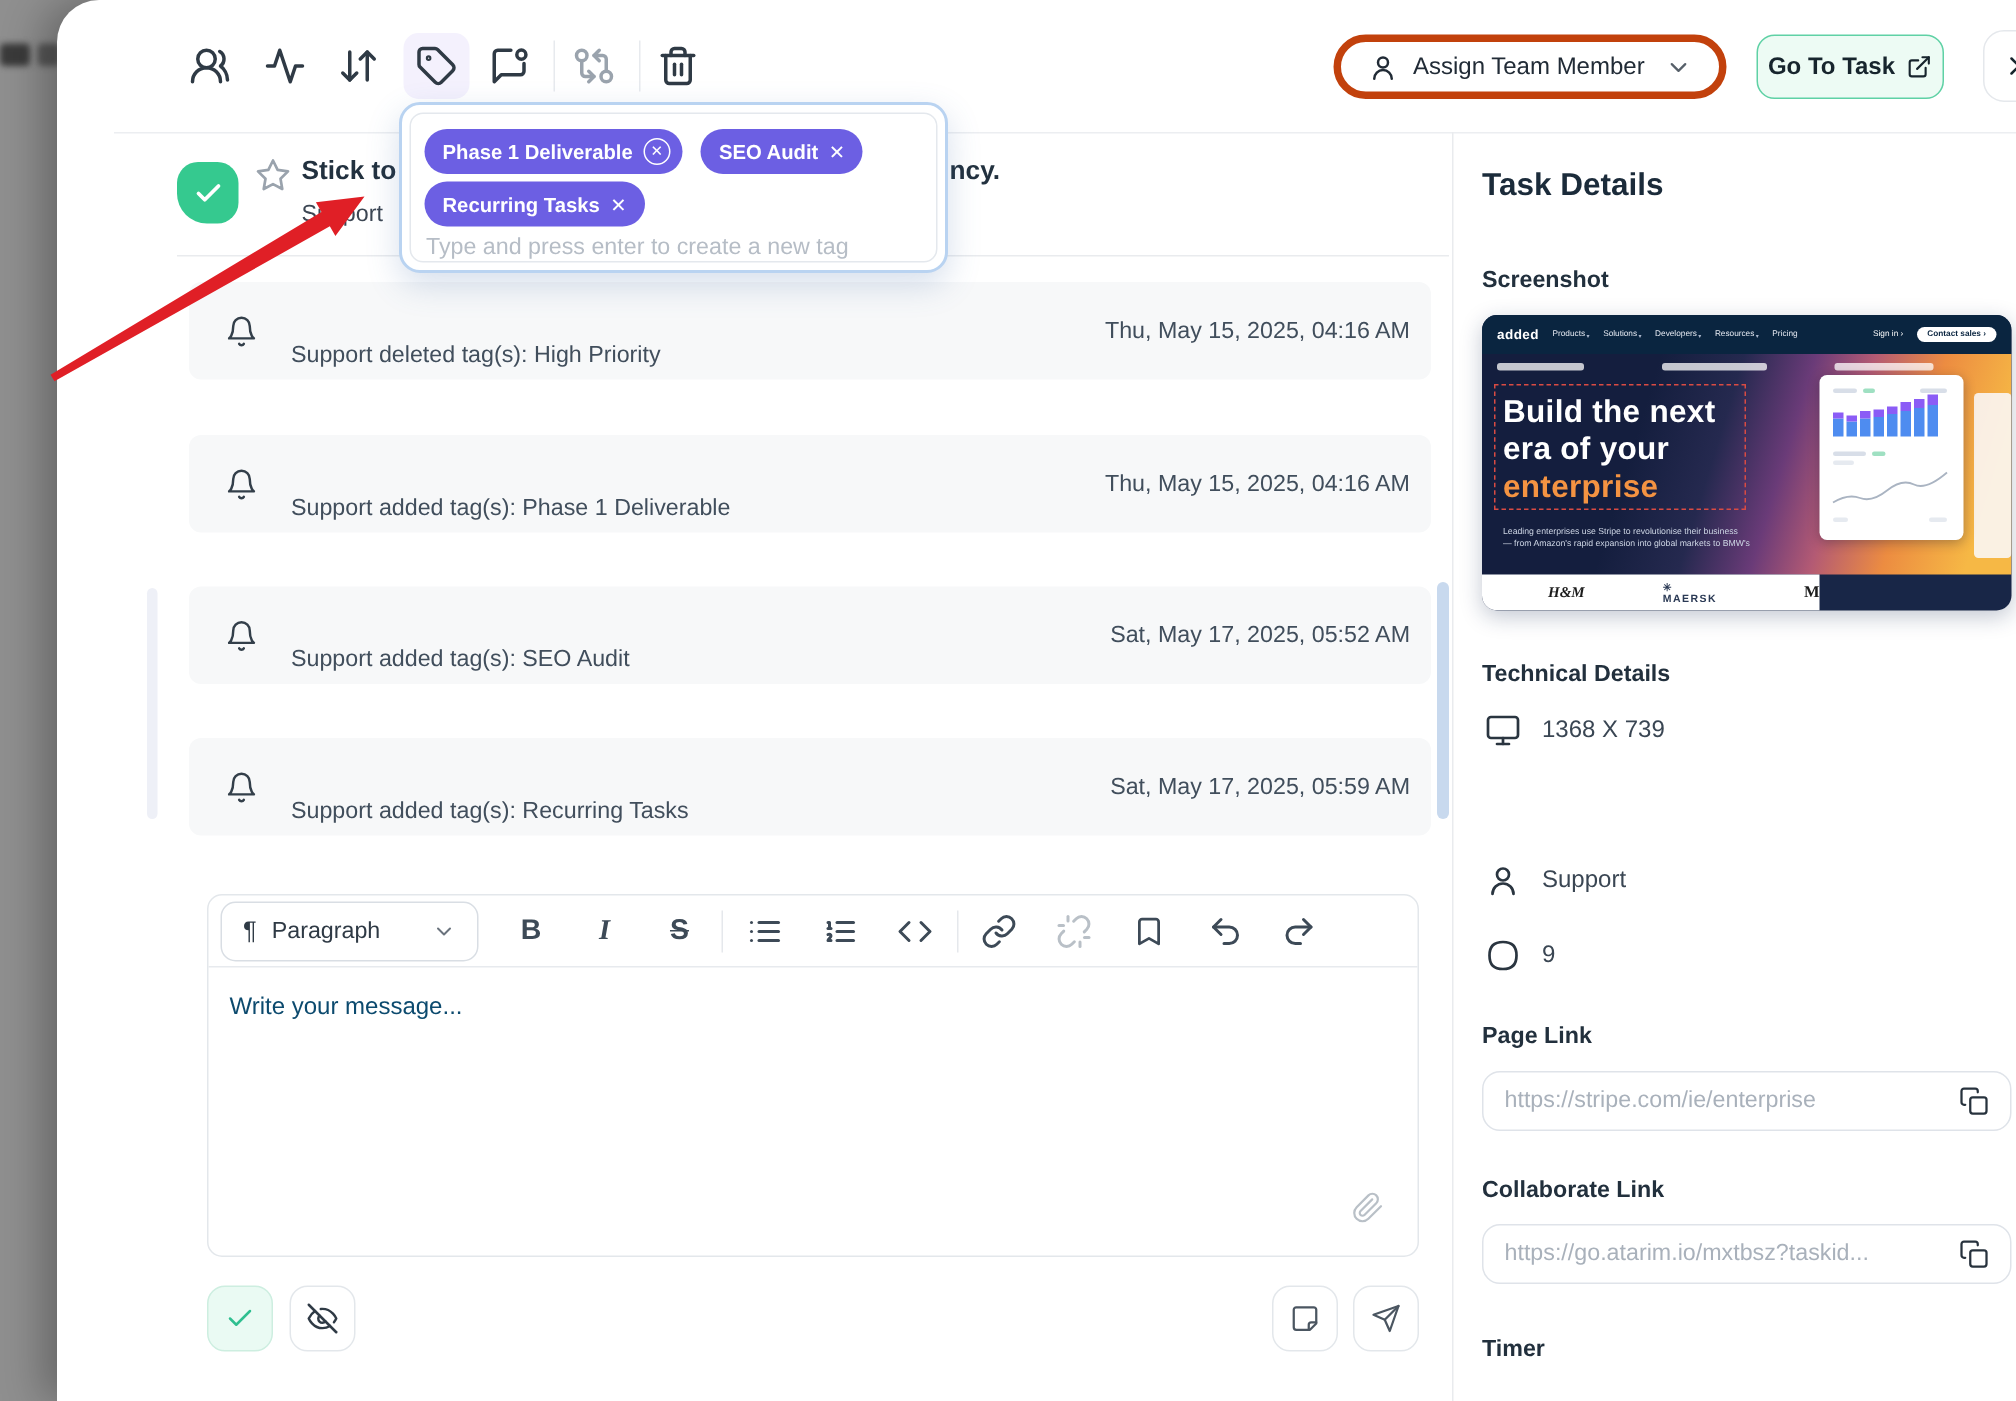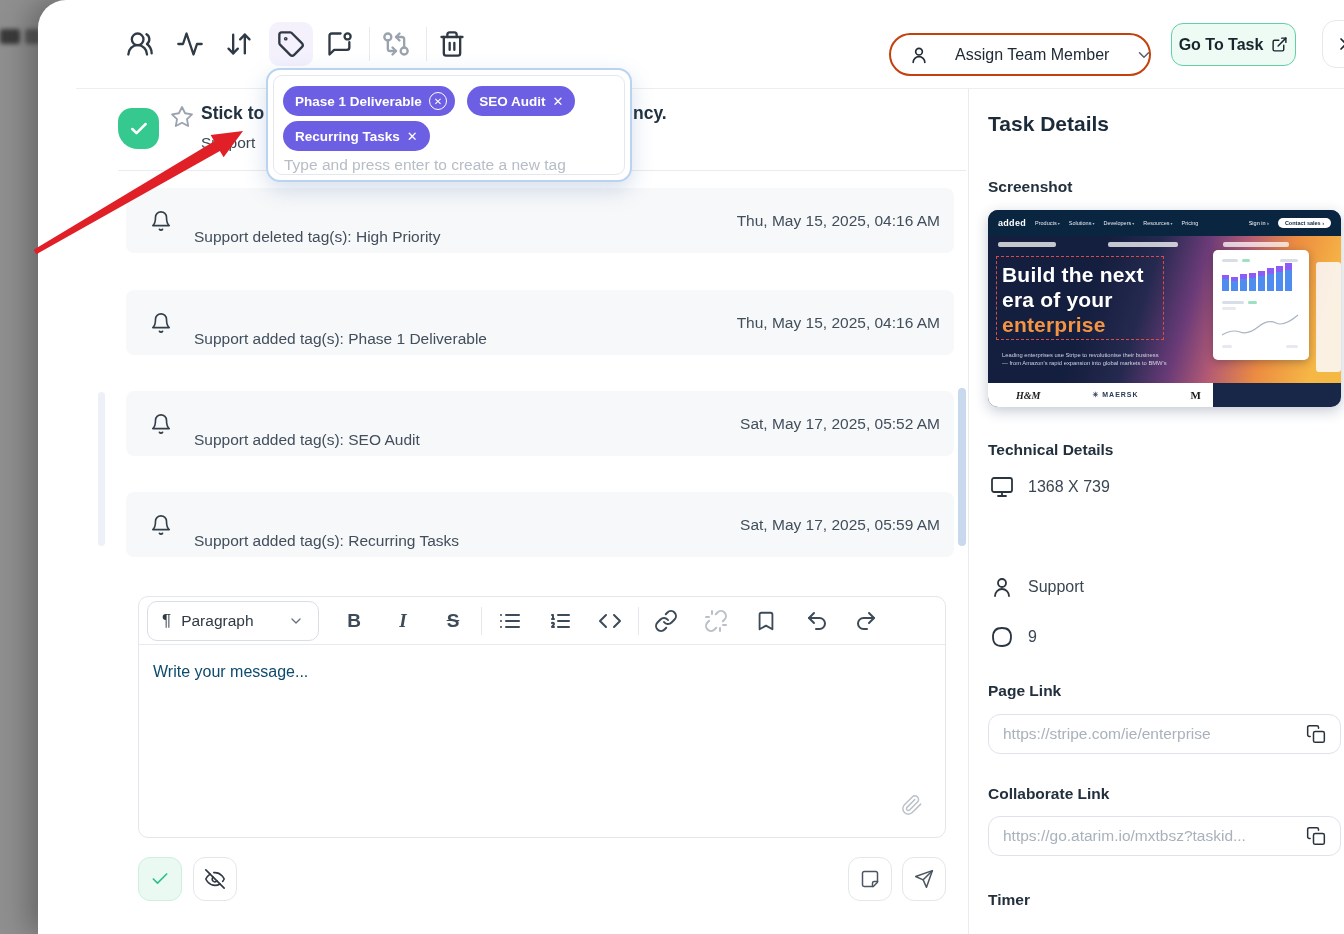--- a/index.html
+++ b/index.html
@@ -17,22 +17,22 @@
 
   svg.ic { fill:none; stroke:currentColor; stroke-width:2; stroke-linecap:round; stroke-linejoin:round; display:block; }
 
   
   .tool { position:absolute; top:30px; width:28px; height:28px; color:#2f3a45; }
   .tool-tag-wrap { position:absolute; left:231px; top:22px; width:44px; height:44px; background:#f4f1fd; border-radius:10px;
                    display:flex; align-items:center; justify-content:center; color:#2f3a45; }
   .vsep { position:absolute; top:27px; width:1px; height:34px; background:#e7eaee; }
   .hdr-divider { position:absolute; left:38px; top:88px; width:1306px; height:1px; background:#eceef1; }
 
-  .assign-pill { position:absolute; left:851px; top:33px; width:262px; height:43px; border:2px solid #c2410c; border-radius:22px;
-                 background:#fff; display:flex; align-items:center; gap:26px; padding:0 18px; color:#212b36; }
+  .assign-pill { position:absolute; left:851px; top:23px; width:262px; height:43px; border:5px solid #c2410c; border-radius:22px;
+                 background:#fff; display:flex; align-items:center; gap:10px; padding:0 18px; color:#212b36; }
   .assign-pill .lbl { font-size:16px; font-weight:500; white-space:nowrap; }
   .goto-btn { position:absolute; left:1133px; top:23px; width:125px; height:43px; background:#edfbf4; border:1px solid #5fd1a5;
               border-radius:12px; display:flex; align-items:center; justify-content:center; gap:8px; color:#17252d; }
   .goto-btn .lbl { font-size:16px; font-weight:600; }
   .close-btn { position:absolute; left:1284px; top:20px; width:48px; height:48px; border:1px solid #e5e8ec; border-radius:14px;
                background:#fff; display:flex; align-items:center; justify-content:center; color:#17252d; }
 
   
   .avatar { position:absolute; left:80px; top:108px; width:41px; height:41px; background:#35c98f;
             border-radius:14px 14px 14px 20px; display:flex; align-items:center; justify-content:center; color:#fff; }
@@ -98,21 +98,21 @@
      background:linear-gradient(107deg,#141e3e 30%,#25294f 44%,#6a3b78 56%,#b35a74 66%,#ec8c41 78%,#f6b845 92%); overflow:hidden; }
   .th-ann { position:absolute; top:6px; height:5px; border-radius:2px; background:rgba(255,255,255,.75); }
   .th-hero-text { position:absolute; left:14px; top:26px; }
   .th-hero-text .l { font-size:21px; font-weight:700; color:#fff; line-height:25px; letter-spacing:.2px; }
   .th-hero-text .l3 { color:#f49342; }
   .th-dashed { position:absolute; left:8px; top:20px; width:168px; height:84px; border:1px dashed #d94b43; }
   .th-tagline { position:absolute; left:14px; top:115px; font-size:5.8px; color:#cdd5e4; line-height:8px; }
   .th-card { position:absolute; left:225px; top:14px; width:96px; height:110px; background:#fff; border-radius:5px;
              box-shadow:0 2px 8px rgba(10,20,50,.3); padding:7px 7px; }
   .th-card2 { position:absolute; left:328px; top:26px; width:25px; height:110px; background:rgba(250,250,255,.85); border-radius:3px; }
-  .th-logos { position:absolute; left:0; bottom:0; width:225px; height:24px; background:#fff; display:flex; align-items:center; }
+  .th-logos { position:absolute; left:0; bottom:0; width:225px; height:24px; background:#fff; display:flex; align-items:center;padding-left:16px; }
   .th-logos .hm { margin-left:28px; font-family:"Liberation Serif", serif; font-style:italic; font-weight:700; font-size:10px; color:#1c1c1c; }
   .th-logos .mk { margin-left:52px; font-size:7px; font-weight:700; letter-spacing:1px; color:#2b3a55; }
   .th-logos .ma { margin-left:52px; font-family:"Liberation Serif", serif; font-weight:700; font-size:11px; color:#1c1c1c; }
 
   
   .popup { position:absolute; left:228px; top:68px; width:366px; height:114px; background:#fff; border:2px solid #b9d3f1;
            border-radius:14px; box-shadow:0 8px 22px rgba(70,110,170,.22); padding:5px; z-index:50; }
   .popup-inner { width:100%; height:100%; border:1px solid #e4e8ed; border-radius:9px; padding:7px 9px; position:relative; }
   .chip { display:inline-flex; align-items:center; gap:7px; height:30px; padding:0 12px; border-radius:15px;
           background:#6c5fe3; color:#fff; font-size:13.5px; font-weight:700; margin:3px 8px 2px 0; vertical-align:top; }

